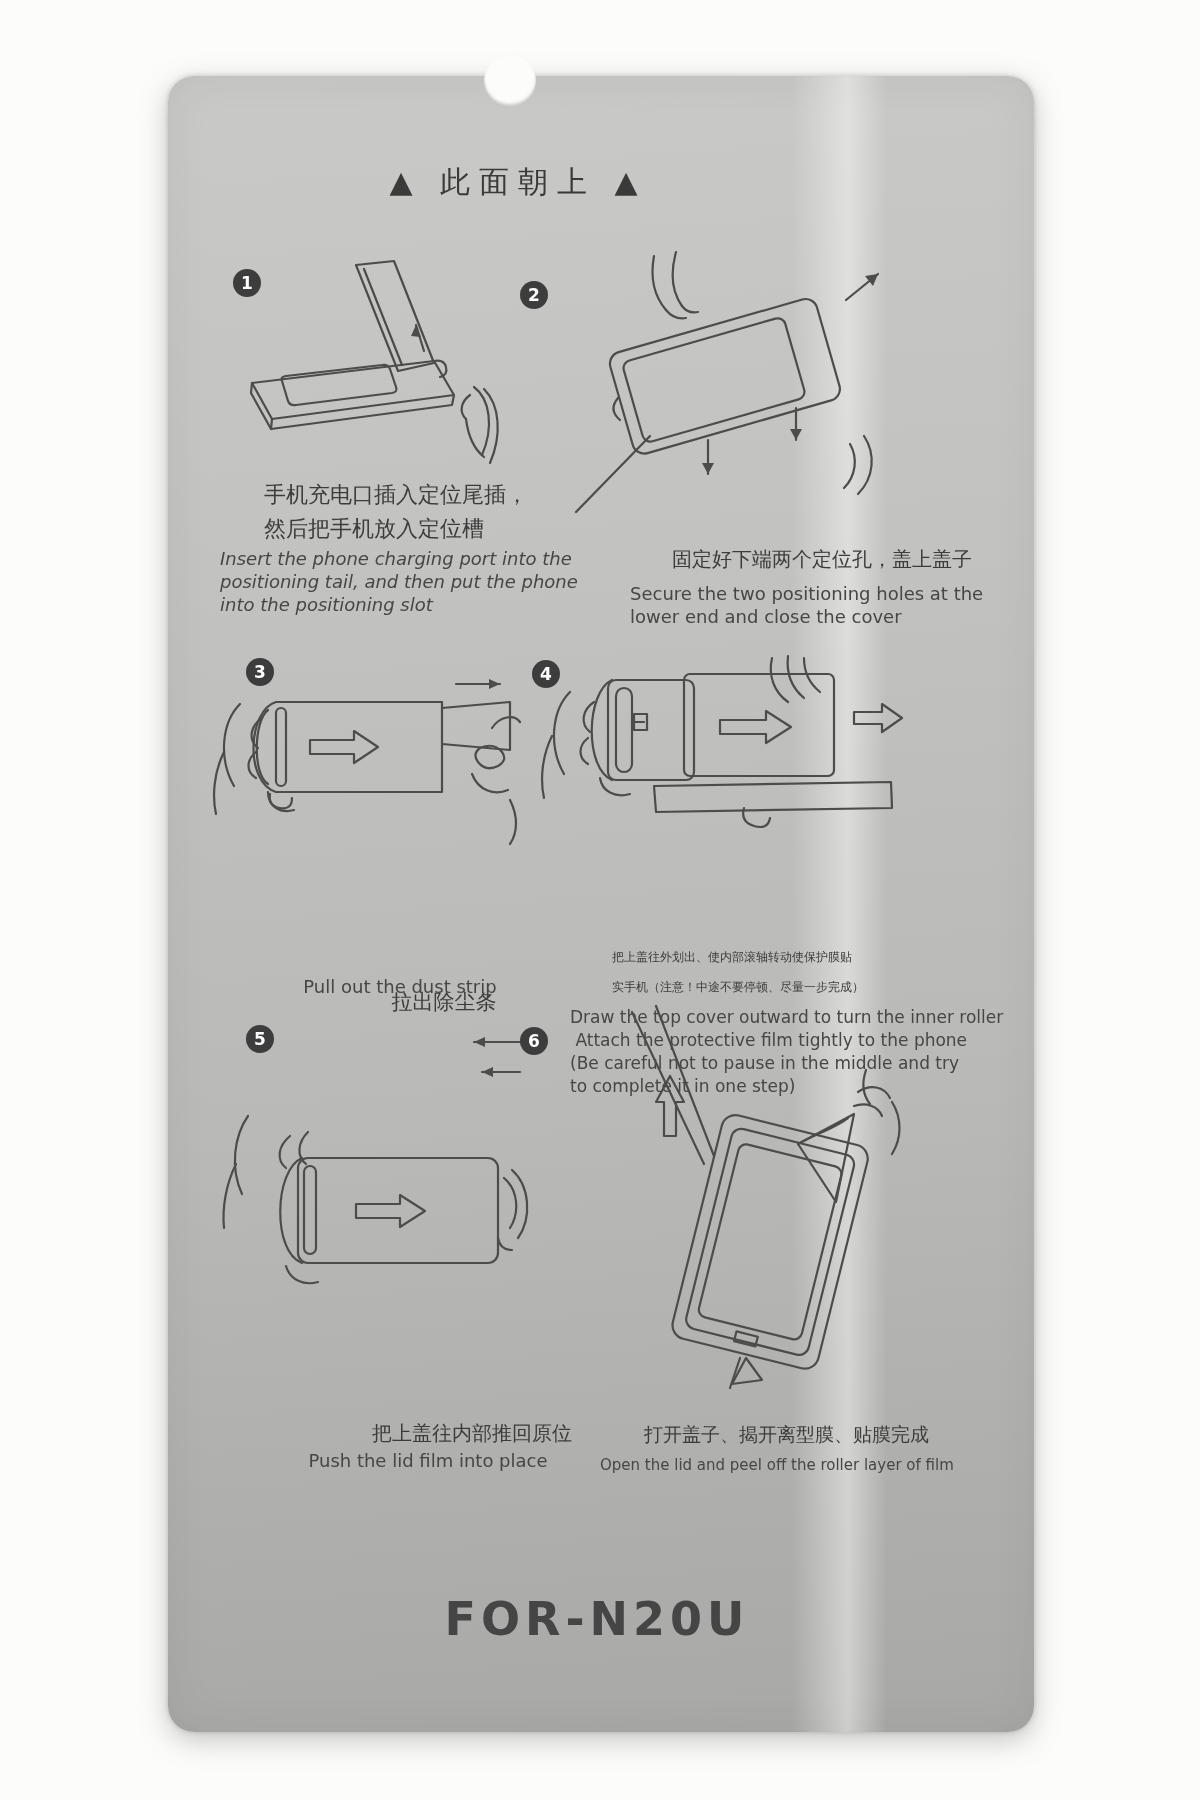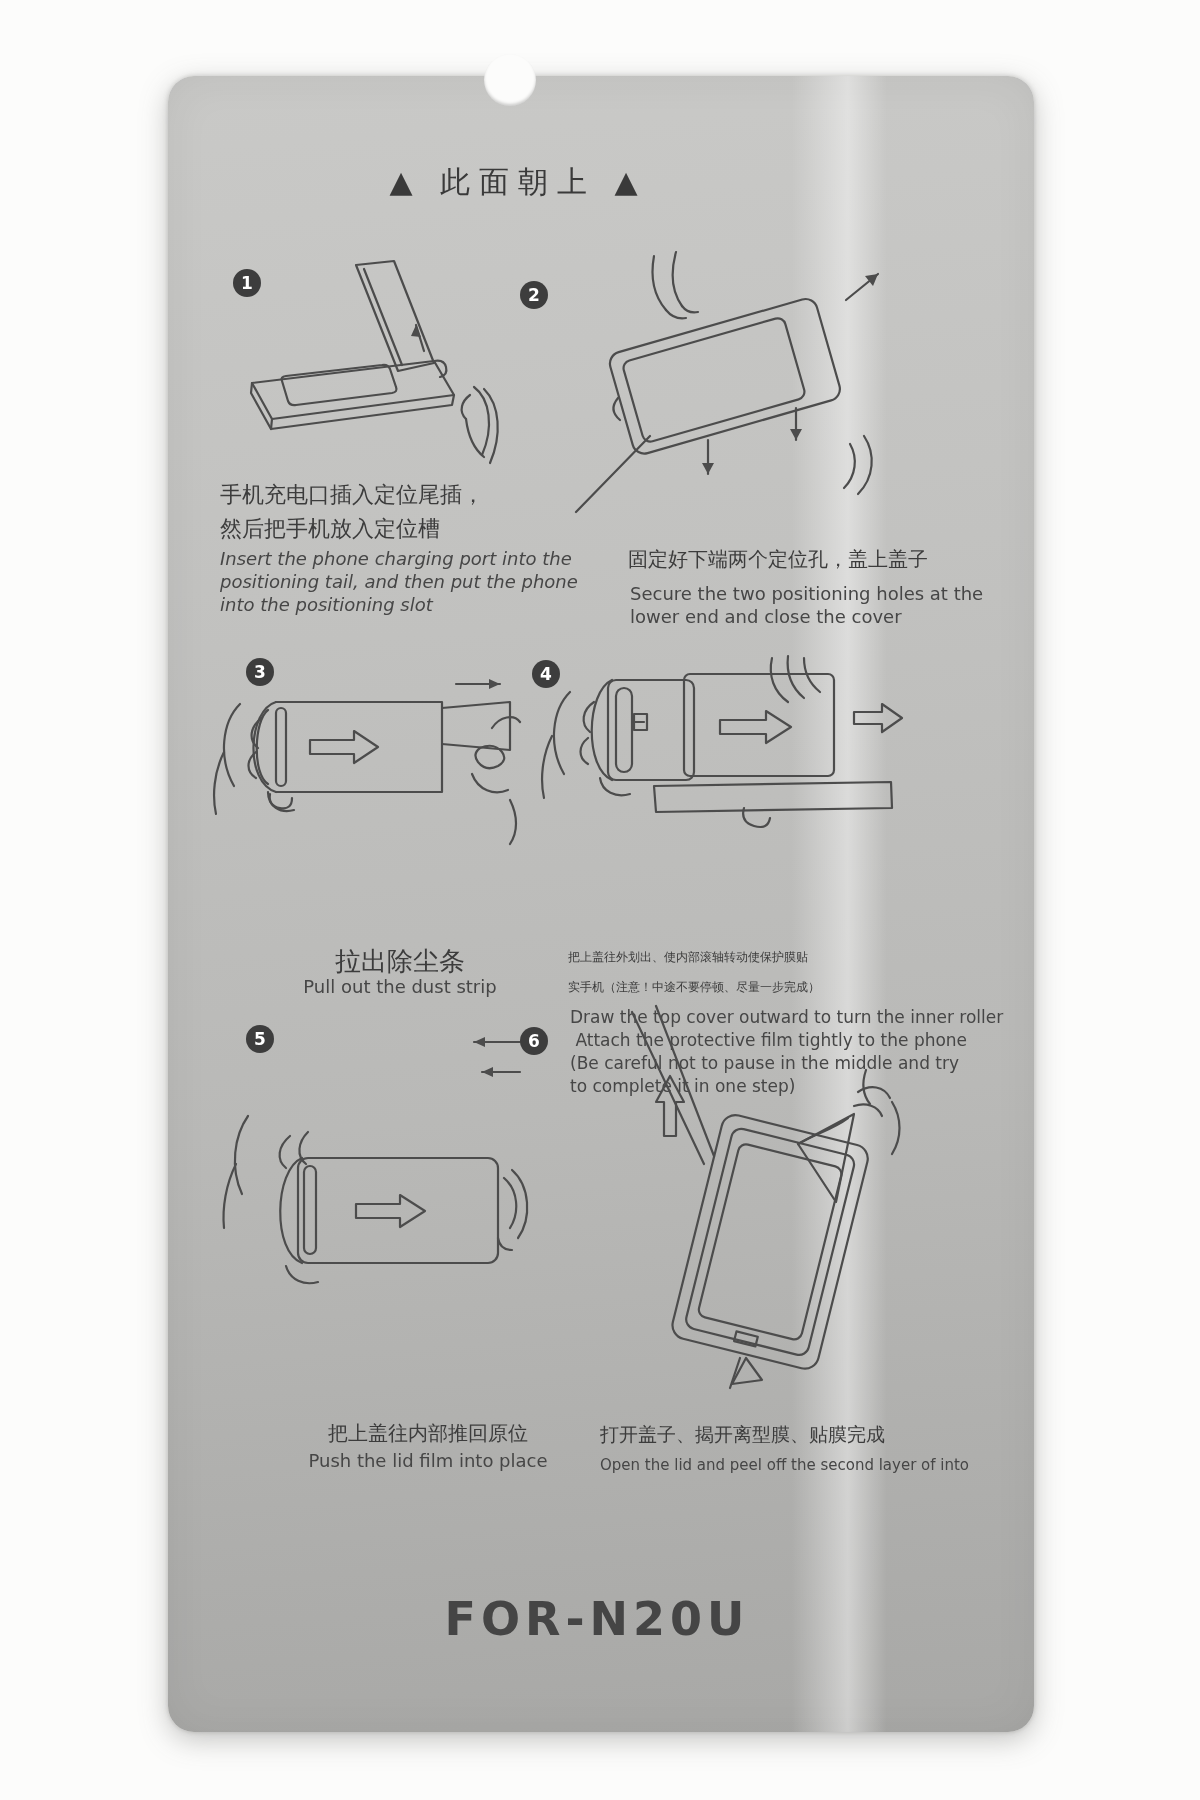--- a/index.html
+++ b/index.html
@@ -11,27 +11,27 @@
                    inset 0 0 46px rgba(0,0,0,0.06);}
   .sheen{position:absolute;inset:0;border-radius:26px;pointer-events:none;
          background:linear-gradient(90deg,rgba(255,255,255,0) 72%,rgba(255,255,255,0.45) 78.5%,
                     rgba(255,255,255,0) 83%);}
   .notch{position:absolute;left:316px;top:-22px;width:52px;height:52px;border-radius:50%;
          background:#fcfcfb;box-shadow:inset 0 -2px 3px rgba(0,0,0,0.18);}
   .title{position:absolute;left:0;top:86px;width:700px;text-align:center;font-size:30px;
          font-weight:400;letter-spacing:9px;color:#3a3a3a;}
   .badge{position:absolute;width:28px;height:28px;border-radius:50%;background:#3d3d3d;color:#fff;
          font-size:17px;font-weight:bold;text-align:center;line-height:28px;}
-  .zh{position:absolute;color:#3c3c3c;white-space:pre-wrap;}
+  .zh{position:absolute;color:#3c3c3c;white-space:pre-wrap;margin-left:44px;}
   .en{position:absolute;color:#464646;white-space:pre-wrap;}
   .zh1{left:52px;top:402px;font-size:22px;line-height:34px;}
   .en1{left:52px;top:471px;font-size:18px;line-height:23px;font-style:italic;}
   .zh2{left:460px;top:470px;font-size:20px;}
   .en2{left:462px;top:506px;font-size:18px;line-height:23px;}
-  .zh3{left:82px;top:868px;width:300px;text-align:center;font-size:26px;}
+  .zh3{left:82px;top:912px;width:300px;text-align:center;font-size:21px;}
   .en3{left:82px;top:900px;width:300px;text-align:center;font-size:18px;}
   .zh4{left:400px;top:866px;font-size:12px;line-height:30px;}
   .en4{left:402px;top:930px;font-size:17px;line-height:23px;}
   .zh5{left:105px;top:1344px;width:310px;text-align:center;font-size:20px;}
   .en5{left:105px;top:1374px;width:310px;text-align:center;font-size:18px;}
   .zh6{left:432px;top:1346px;font-size:19px;}
   .en6{left:432px;top:1380px;font-size:15px;}
   .footer{position:absolute;left:229px;top:1516px;width:400px;text-align:center;font-size:46px;
           font-weight:bold;letter-spacing:5px;color:#454545;}
   .art{position:absolute;}
@@ -232,17 +232,17 @@
           <path d="M322,86 C334,78 348,80 354,92"></path>
           <path d="M318,100 C330,96 342,100 346,110"></path>
           <path d="M330,64 C326,76 326,88 334,98"></path>
           <path d="M356,96 C366,112 366,132 356,148"></path>
           <path d="M204,352 l-10,30"></path>
           <path d="M210,352 l-14,26 l30,-4 z"></path>
         </g>
       </svg>
     </div>
     <div class="zh zh6">打开盖子、揭开离型膜、贴膜完成</div>
-    <div class="en en6">Open the lid and peel off the second layer of into</div>
+    <div class="en en6">Open the lid and peel off the roller layer of film</div>
 
     <div class="footer">FOR-N20U</div>
   </div>
 </div>
 
 </body></html>

